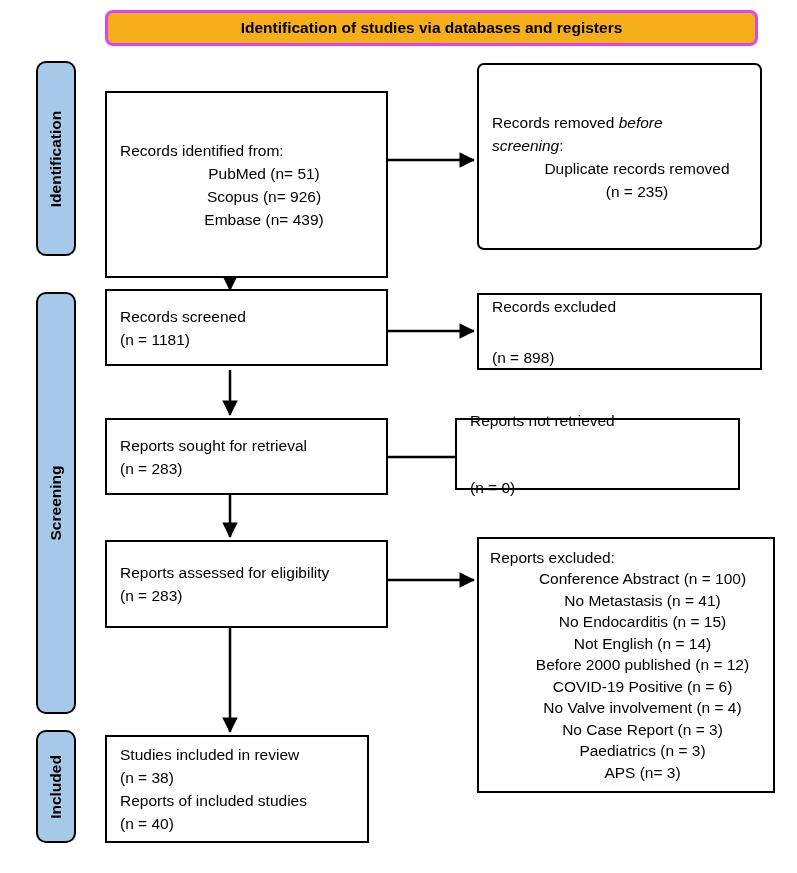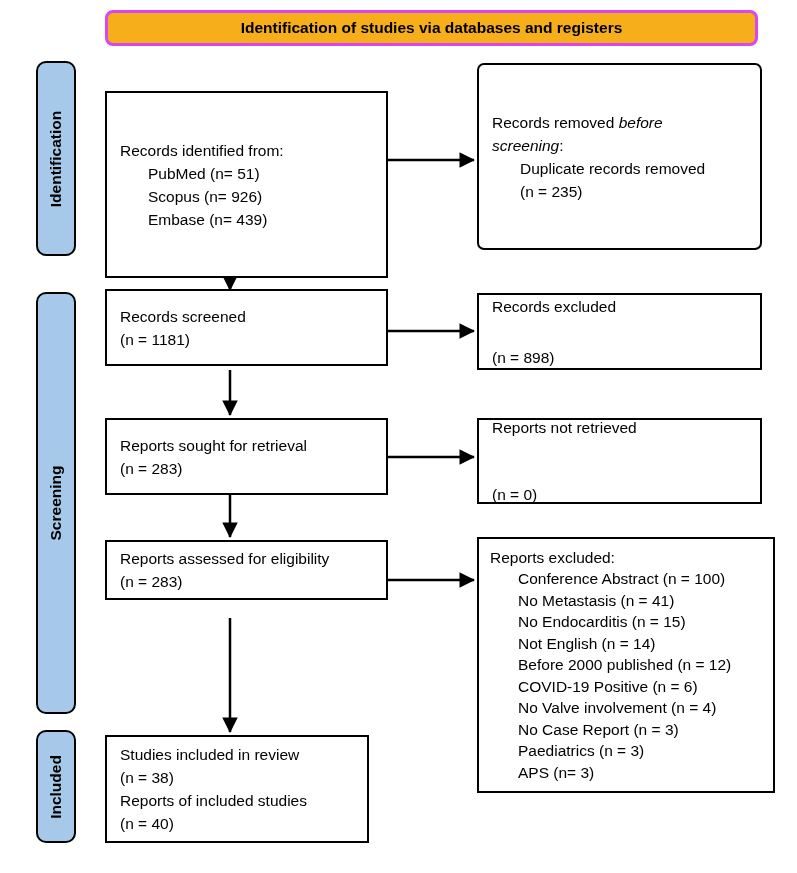--- a/index.html
+++ b/index.html
@@ -47,29 +47,29 @@
   .box {
     position: absolute;
     background: #ffffff;
     border: 2.5px solid #000000;
     box-sizing: border-box;
     display: flex; flex-direction: column; justify-content: center;
     font-size: 15.5px;
     line-height: 23px;
     padding-left: 13px; padding-right: 6px;
   }
-  .indent { padding-left: 28px; }
+  .indent { padding-left: 28px; text-align: center; }
 
   .b1 { left: 105px; top: 63px;  width: 283px; height: 187px; margin-top: 28px; }
   .b2 { left: 477px; top: 63px;  width: 285px; height: 187px; border-radius: 7px; }
   .b3 { left: 105px; top: 289px; width: 283px; height: 77px; }
   .b4 { left: 477px; top: 293px; width: 285px; height: 77px; gap: 28px; }
   .b5 { left: 105px; top: 418px; width: 283px; height: 77px; }
-  .b6 { left: 477px; top: 418px; width: 285px; height: 86px; gap: 44px; }
-  .b7 { left: 105px; top: 540px; width: 283px; height: 60px; }
+  .b6 { left: 455px; top: 418px; width: 285px; height: 72px; gap: 44px; }
+  .b7 { left: 105px; top: 540px; width: 283px; height: 88px; }
   .b8 { left: 477px; top: 537px; width: 298px; height: 256px; line-height: 21.5px; padding-left: 11px; }
   .b9 { left: 105px; top: 735px; width: 264px; height: 108px; }
 </style>
 </head>
 <body>
 
 <div class="canvas">
 
   <svg class="arrows" viewBox="0 0 797 873" xmlns="http://www.w3.org/2000/svg">
     <defs>

